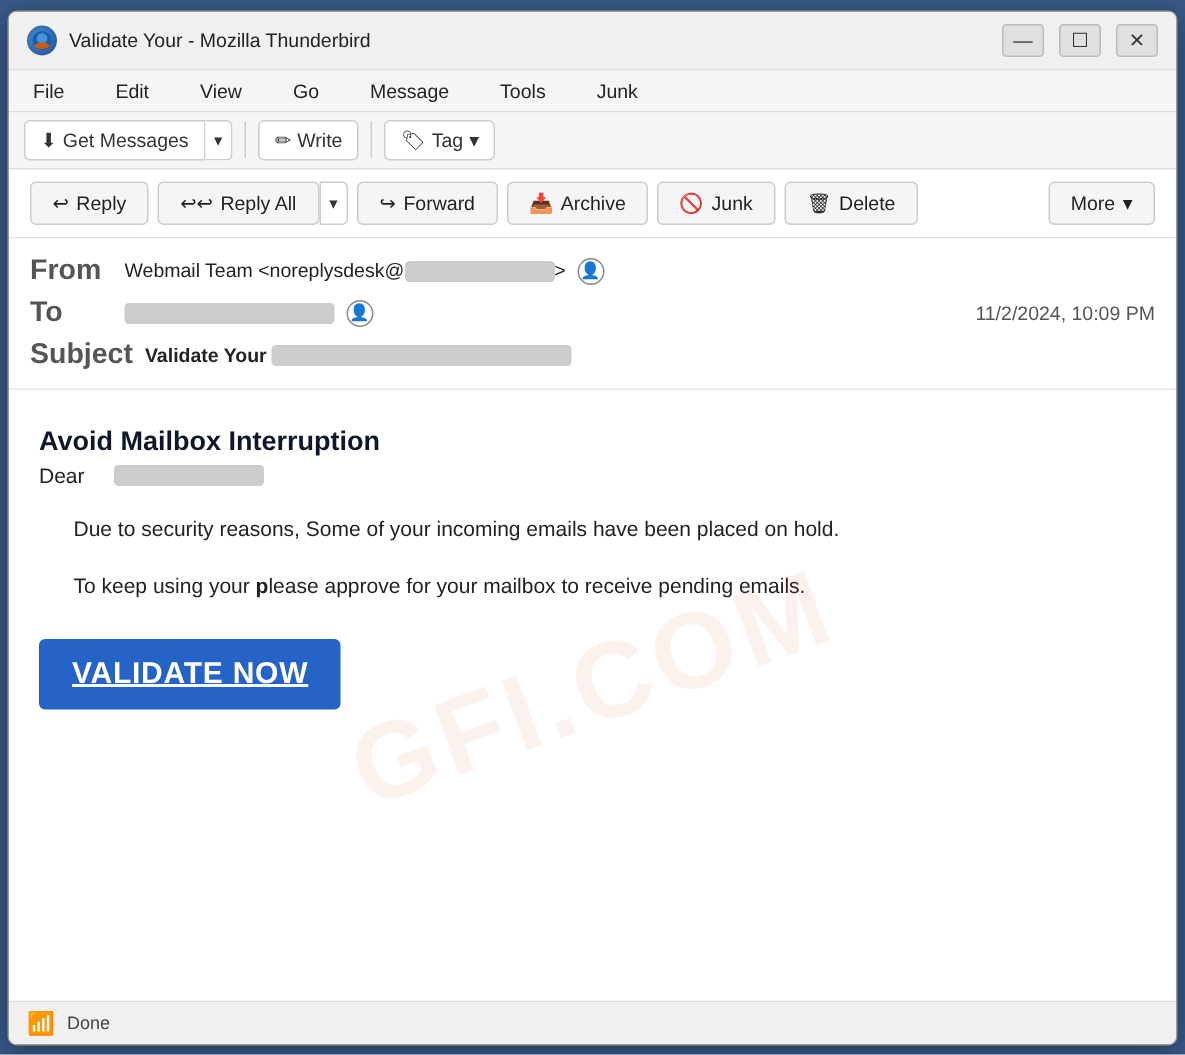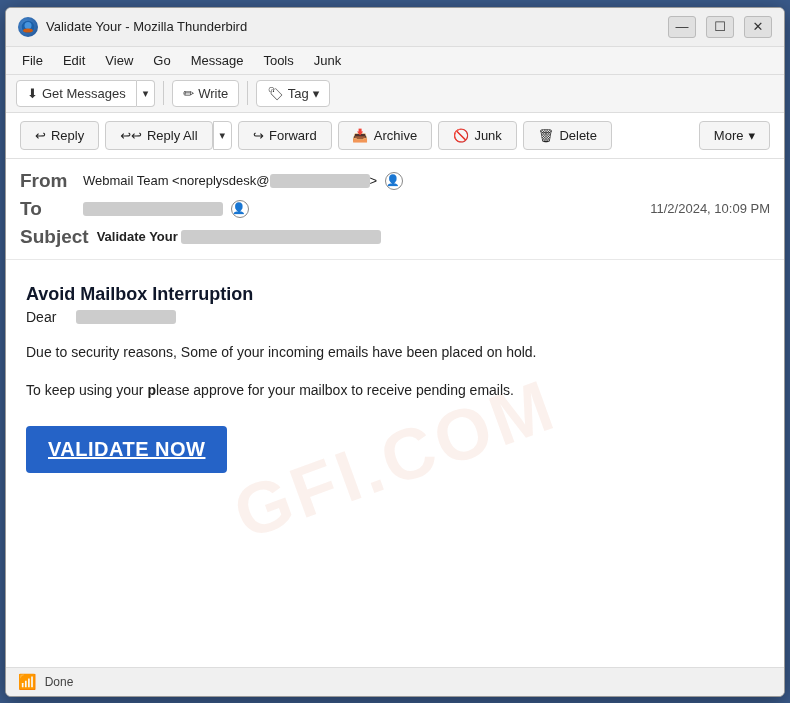--- a/index.html
+++ b/index.html
@@ -74,21 +74,21 @@
       font-size: 13px;
       cursor: pointer;
       color: #333;
     }
 
     
     .menu-bar {
       background: #f5f5f5;
       padding: 3px 8px;
       display: flex;
-      gap: 4px;
+      gap: 18px;
       border-bottom: 1px solid #ddd;
       font-size: 13px;
     }
     .menu-item {
       padding: 3px 8px;
       color: #222;
       cursor: pointer;
       border-radius: 3px;
     }
 
@@ -254,20 +254,21 @@
       margin-bottom: 16px;
       display: flex;
       align-items: center;
       gap: 20px;
     }
     .email-para {
       font-size: 14px;
       color: #222;
       margin-bottom: 16px;
       line-height: 1.6;
+      margin-left: 23px;
     }
     .email-para strong { font-weight: 700; }
 
     .validate-btn {
       display: inline-block;
       background: #2563c7;
       color: #fff;
       padding: 12px 22px;
       border: none;
       border-radius: 4px;

